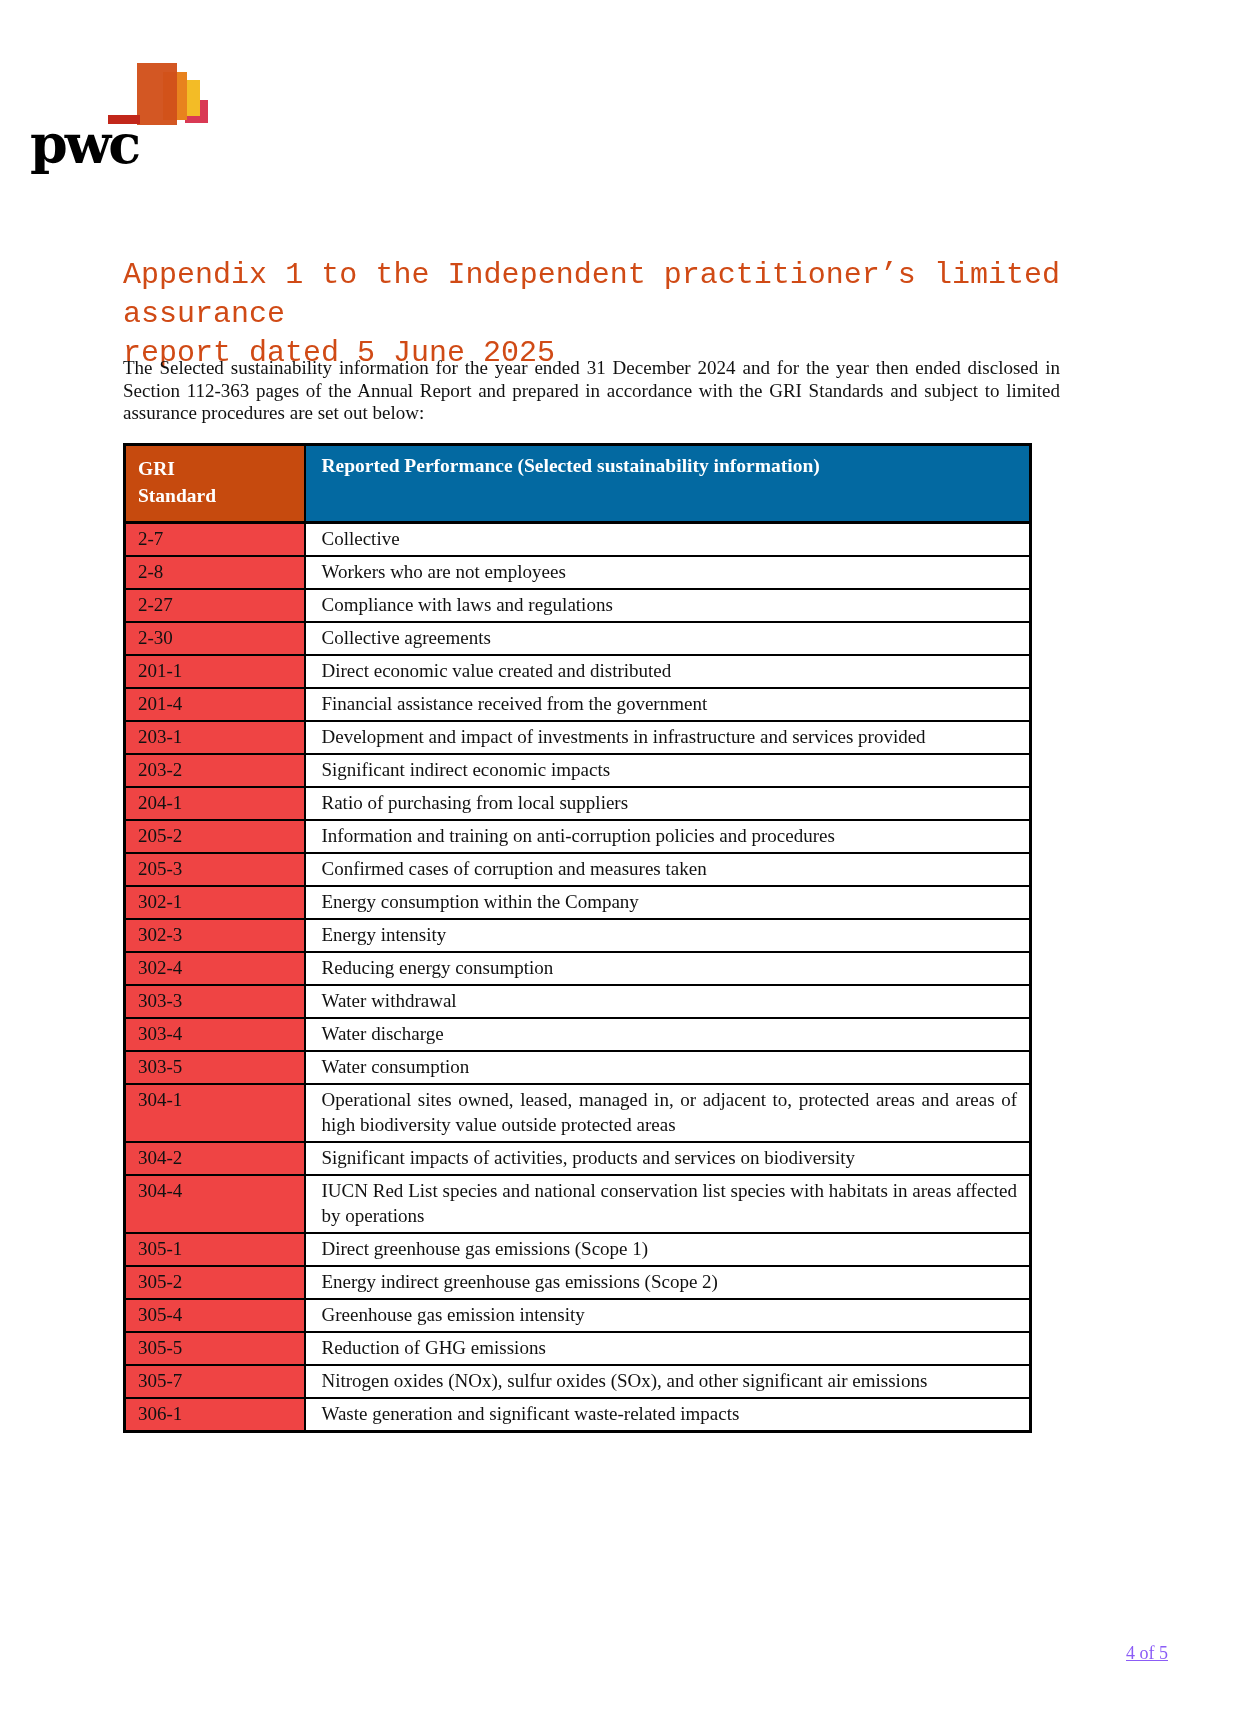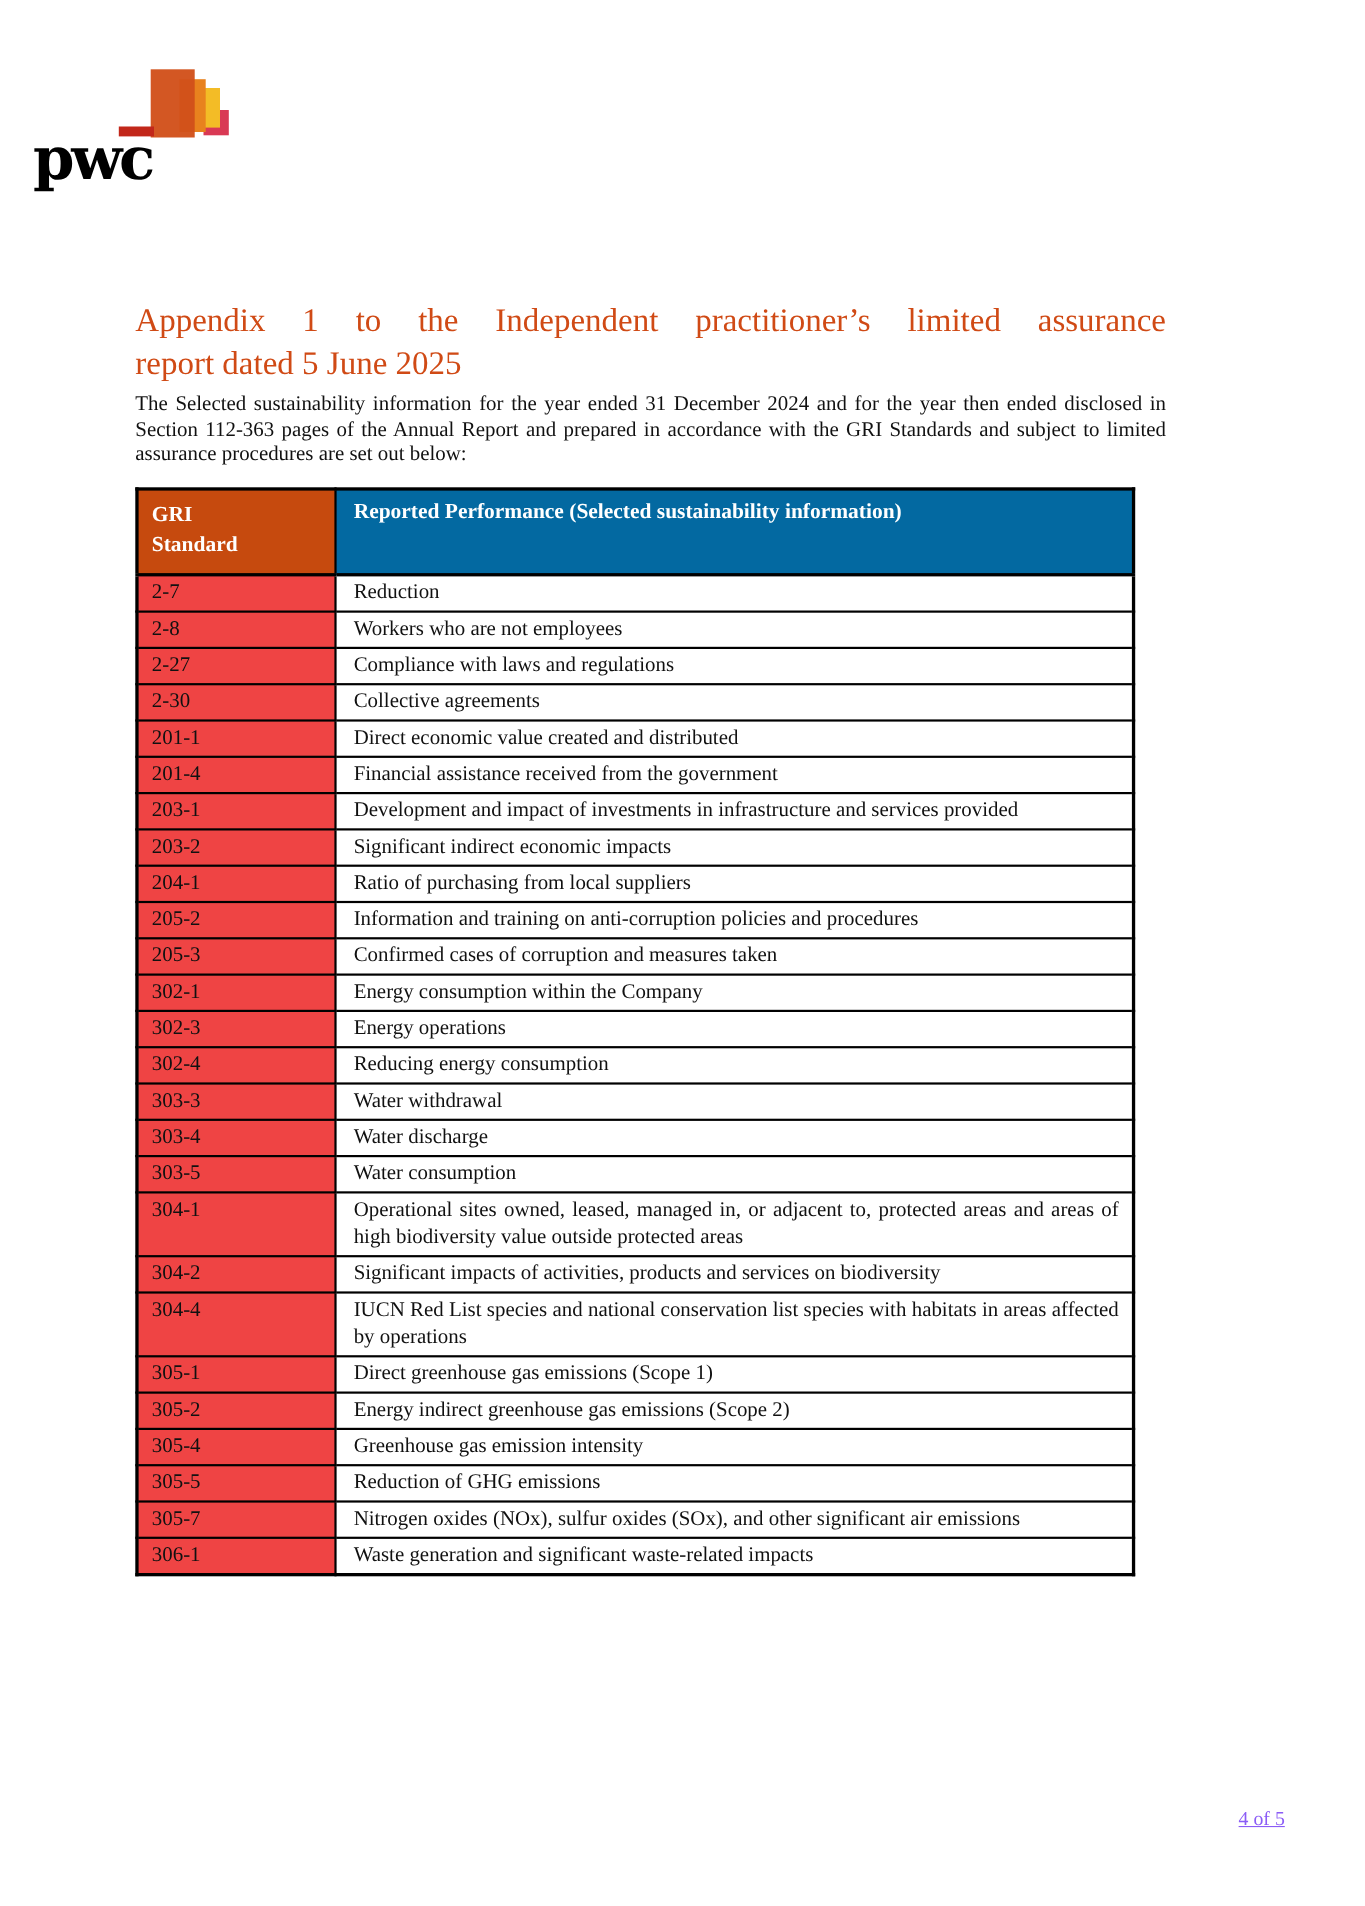--- a/index.html
+++ b/index.html
@@ -28,25 +28,26 @@
     font-family: "DejaVu Serif", serif;
     font-weight: bold;
     font-size: 54px;
     line-height: 54px;
     letter-spacing: -3px;
     color: #000000;
   }
 
   
   .title {
-    position: absolute; left: 123px; top: 272px; width: 937px;
+    position: absolute; left: 123px; top: 256px; width: 937px;
     font-weight: normal;
     font-size: 30px;
     line-height: 39px;
     color: #d04a15;
+    font-family: Liberation Mono, monospace;
   }
   .title .t1 { display: block; text-align: justify; text-align-last: justify; }
   .title .t2 { display: block; }
 
   
   .intro {
     position: absolute; left: 123px; top: 357px; width: 937px;
     font-size: 19px;
     line-height: 22.5px;
     text-align: justify;
@@ -118,21 +119,21 @@
       <tr>
         <th class="c1" style="background: rgb(198, 74, 14);">
           <span class="hdr-wrap">GRI Standard</span>
         </th>
         <th class="c2" style="background: #0369a1;">Reported Performance (Selected sustainability information)</th>
       </tr>
     </thead>
     <tbody>
         <tr>
           <td class="c1">2-7</td>
-          <td class="c2">Reduction</td>
+          <td class="c2">Collective</td>
         </tr>
         <tr>
           <td class="c1">2-8</td>
           <td class="c2">Workers who are not employees</td>
         </tr>
         <tr>
           <td class="c1">2-27</td>
           <td class="c2">Compliance with laws and regulations</td>
         </tr>
         <tr>
@@ -166,21 +167,21 @@
         <tr>
           <td class="c1">205-3</td>
           <td class="c2">Confirmed cases of corruption and measures taken</td>
         </tr>
         <tr>
           <td class="c1">302-1</td>
           <td class="c2">Energy consumption within the Company</td>
         </tr>
         <tr>
           <td class="c1">302-3</td>
-          <td class="c2">Energy operations</td>
+          <td class="c2">Energy intensity</td>
         </tr>
         <tr>
           <td class="c1">302-4</td>
           <td class="c2">Reducing energy consumption</td>
         </tr>
         <tr>
           <td class="c1">303-3</td>
           <td class="c2">Water withdrawal</td>
         </tr>
         <tr>

